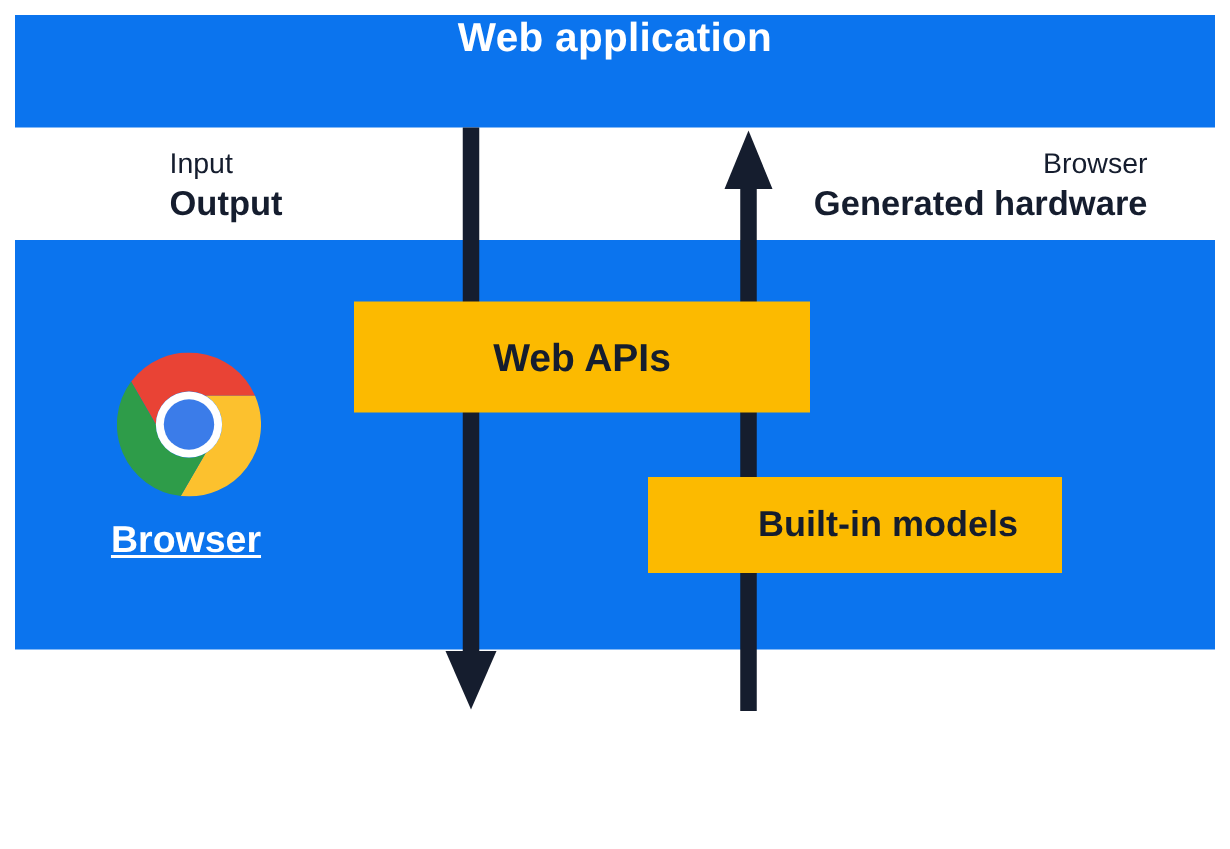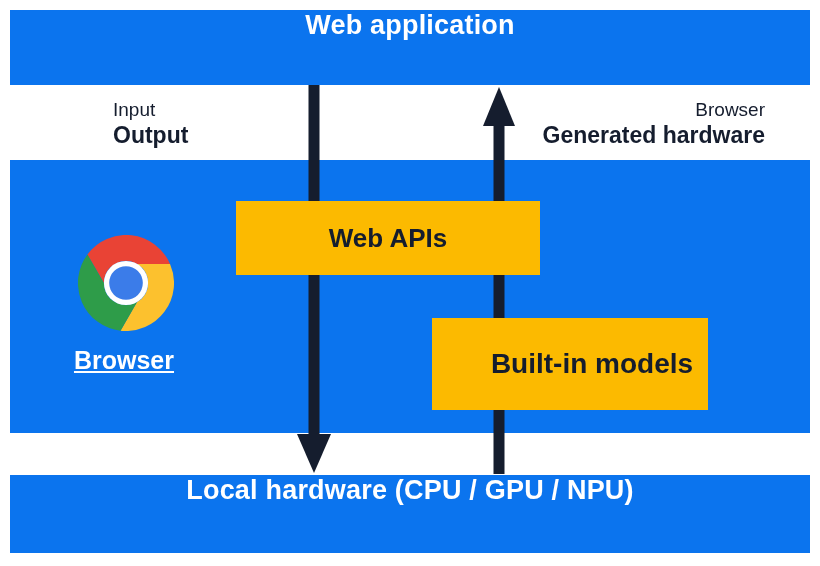--- a/index.html
+++ b/index.html
@@ -51,21 +51,21 @@
   }
   .yellow-box {
     position: absolute;
     background: var(--yellow);
     display: flex; flex-direction: column;
     align-items: center; justify-content: center;
     z-index: 2;
     color: var(--ink); font-weight: bold; text-align: center;
   }
   .box-web-apis { left: 236px; top: 201px; width: 304px; height: 74px; font-size: 26px; }
-  .box-builtin  { left: 432px; top: 318px; width: 276px; height: 92px; font-size: 28px; line-height: 30px; padding-left: 44px; }
+  .box-builtin  { left: 432px; top: 318px; width: 276px; height: 64px; font-size: 24px; line-height: 30px; padding-left: 44px; }
   .chrome-logo {
     position: absolute; left: 78px; top: 235px;
     width: 96px; height: 96px; z-index: 2;
   }
   .browser-label {
     position: absolute; left: 44px; top: 346px; width: 160px;
     text-align: center; z-index: 2;
     color: var(--white); font-size: 25px; font-weight: bold; text-decoration: underline;
   }
 </style>
@@ -82,23 +82,20 @@
     <div class="io-caption">Input</div>
     <div class="io-value">Output</div>
   </div>
   <div class="io-label io-right">
     <div class="io-caption">Browser</div>
     <div class="io-value">Generated hardware</div>
   </div>
 
   <div class="band band-middle"></div>
 
-  <div class="band band-bottom">
-    <div class="band-title">Local hardware (CPU / GPU / NPU)</div>
-  </div>
 
   <svg class="arrow-layer" viewBox="0 0 820 566">
 
     <g>
       <rect x="308.5" y="85" width="11" height="352" fill="var(--ink)"></rect>
       <polygon points="297,434 331,434 314,473" fill="var(--ink)"></polygon>
     </g>
 
     <g>
       <rect x="493.5" y="122" width="11" height="352" fill="var(--ink)"></rect>

